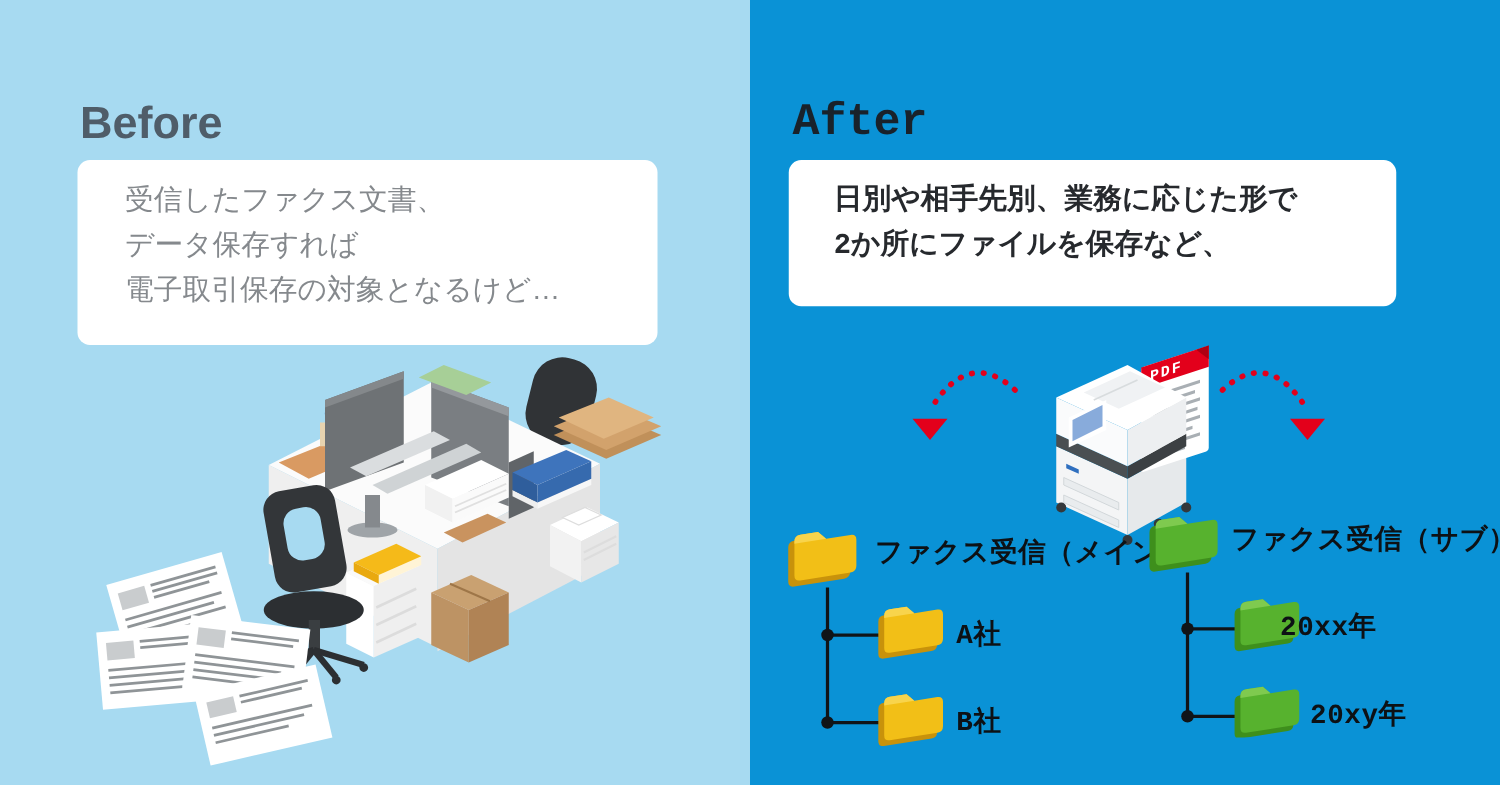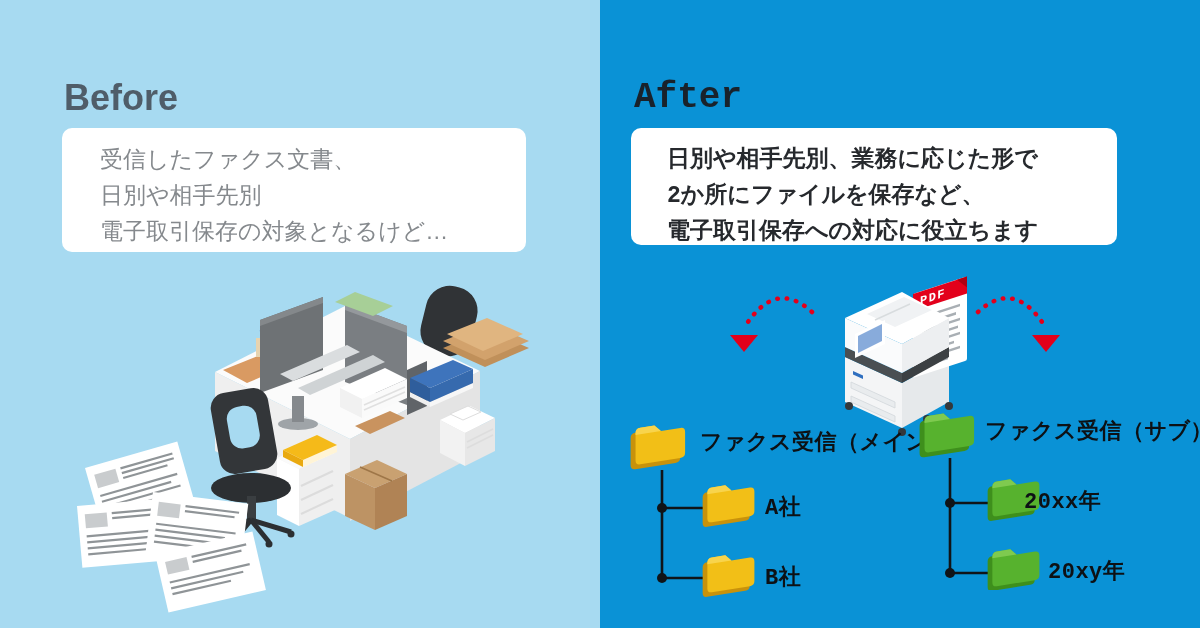--- a/index.html
+++ b/index.html
@@ -5,21 +5,21 @@
   html,body{margin:0;padding:0;background:#fff;}
   .canvas{position:relative;width:1200px;height:628px;overflow:hidden;
     font-family:"Liberation Sans","DejaVu Sans",sans-serif;}
   .panel{position:absolute;top:0;height:628px;width:600px;overflow:hidden;}
   .panel.before{left:0;background:var(--c-left_bg,#A7DAF1);}
   .panel.after{left:600px;background:var(--c-right_bg,#0A92D6);font-family:Liberation Mono, monospace;}
   .heading{position:absolute;font-size:36px;font-weight:bold;line-height:1;}
   .before .heading{left:64px;top:50px;color:#4F5D69;text-align:center;}
   .after .heading{left:34px;top:50px;color:#19222B;}
   .bubble{position:absolute;background:#fff;border-radius:10px;box-sizing:border-box;}
-  .before .bubble{left:62px;top:128px;width:464px;height:124px;padding:13px 28px 0 38px;}
+  .before .bubble{left:62px;top:128px;width:464px;height:148px;padding:13px 28px 0 38px;}
   .after  .bubble{left:31px;top:128px;width:486px;height:117px;padding:14px 18px 0 36px;}
   .bubble .bline{font-size:23px;line-height:36px;white-space:nowrap;}
   .before .bubble .bline{color:#85898D;}
   .after  .bubble .bline{color:#26292D;font-weight:600;}
   .treelabel{position:absolute;font-size:22px;font-weight:bold;color:#0D1115;
     letter-spacing:.5px;white-space:nowrap;line-height:1.2;}
   svg{position:absolute;display:block;}
   .folder .dep{fill:#999;}
   .folder.yellow .dep{fill:var(--c-folder_yellow_dark,#C8920B);}
   .folder.yellow .main{fill:var(--c-folder_yellow,#F2BF17);}
@@ -42,21 +42,21 @@
   </defs>
 </svg>
 
 <div class="canvas">
 
   <section class="panel before">
     <h2 class="heading">Before</h2>
 
     <div class="bubble">
       <div class="bline">受信したファクス文書、</div>
-      <div class="bline">日別や相手先別</div>
+      <div class="bline">データ保存すれば</div>
       <div class="bline">電子取引保存の対象となるけど…</div>
     </div>
 
     <svg style="left:55px;top:278px" width="530" height="350" viewBox="0 0 530 350">
 
       <g>
         <rect x="368" y="8" width="52" height="70" rx="24" fill="#303336" transform="rotate(14 394 43)"></rect>
       </g>
 
       <g>
@@ -205,21 +205,20 @@
       </g>
     </svg>
   </section>
 
   <section class="panel after">
     <h2 class="heading">After</h2>
 
     <div class="bubble">
       <div class="bline">日別や相手先別、業務に応じた形で</div>
       <div class="bline">2か所にファイルを保存など、</div>
-      <div class="bline">電子取引保存への対応に役立ちます</div>
     </div>
 
     <svg style="left:100px;top:273px" width="380" height="95" viewBox="0 0 380 95">
       <path class="arrowdots" d="M 112,39 Q 75,5 44,55"></path>
       <polygon class="arrowhead" points="30,62 58,62 44,79"></polygon>
       <path class="arrowdots" d="M 278,39 Q 315,5 346,55"></path>
       <polygon class="arrowhead" points="332,62 360,62 346,79"></polygon>
     </svg>
 
     <svg style="left:215px;top:276px" width="170" height="162" viewBox="0 0 170 162">

